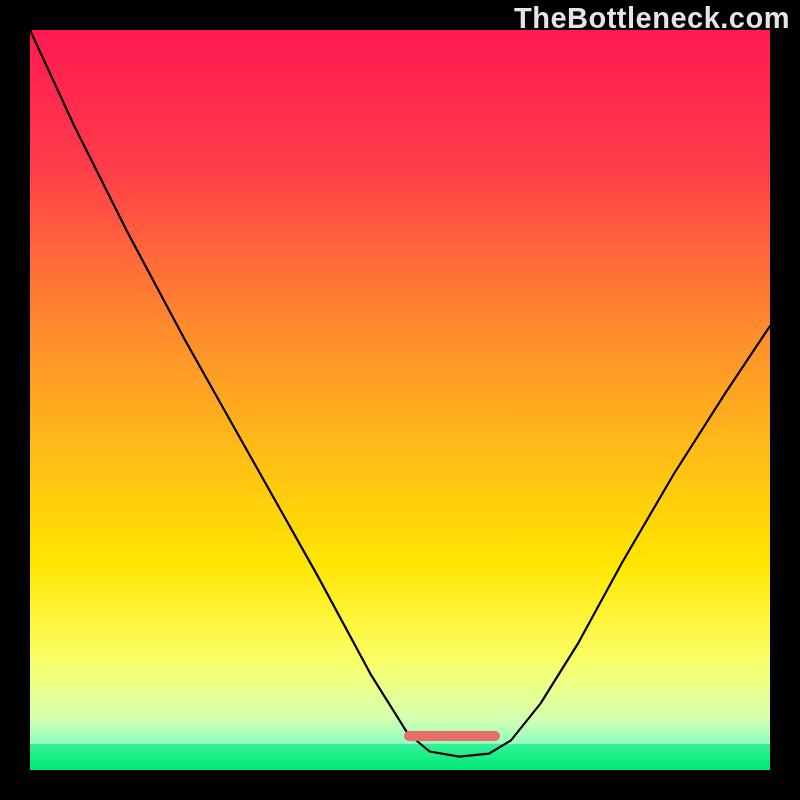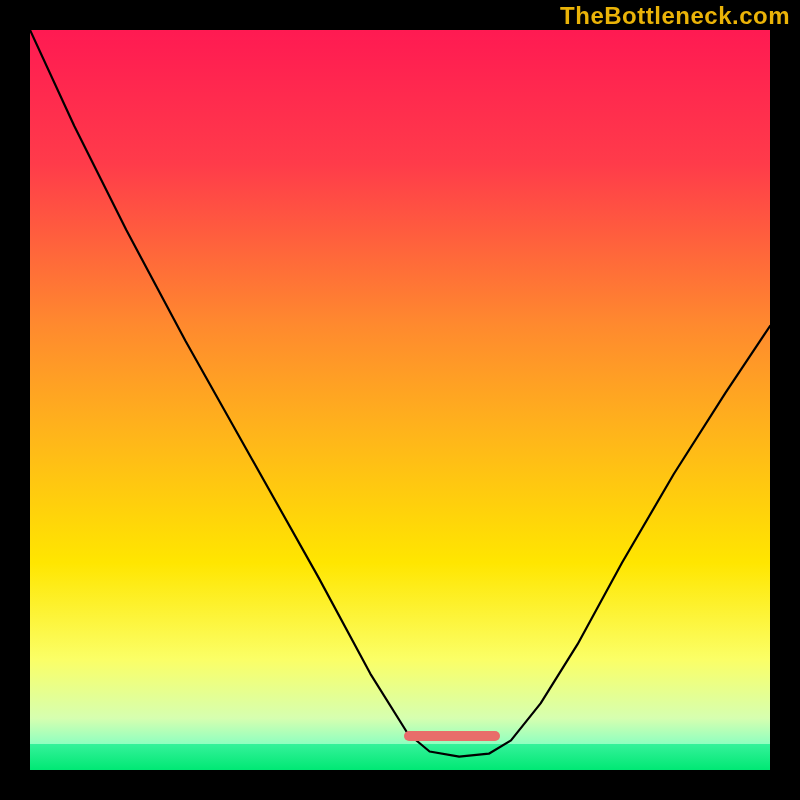--- a/index.html
+++ b/index.html
@@ -14,22 +14,22 @@
   .frame {
     position: relative;
     width: 800px;
     height: 800px;
     background: #000;
   }
   .watermark {
     position: absolute;
     top: 2px;
     right: 10px;
-    color: #eab308;
-    font-size: 24px;
+    color: #e5e5e5;
+    font-size: 29px;
     font-weight: bold;
     letter-spacing: 0.5px;
     user-select: none;
     z-index: 10;
   }
   .plot {
     position: absolute;
     left: 30px;
     top: 30px;
     width: 740px;

